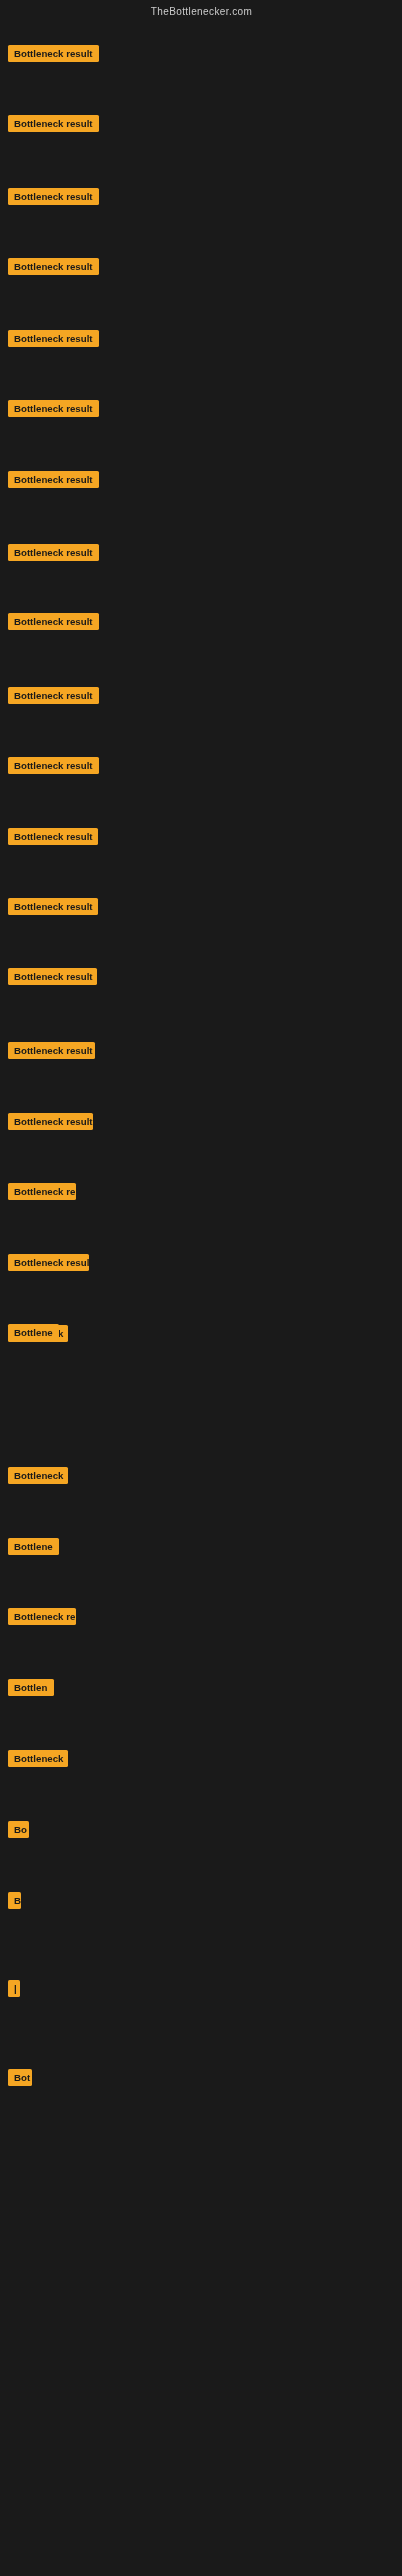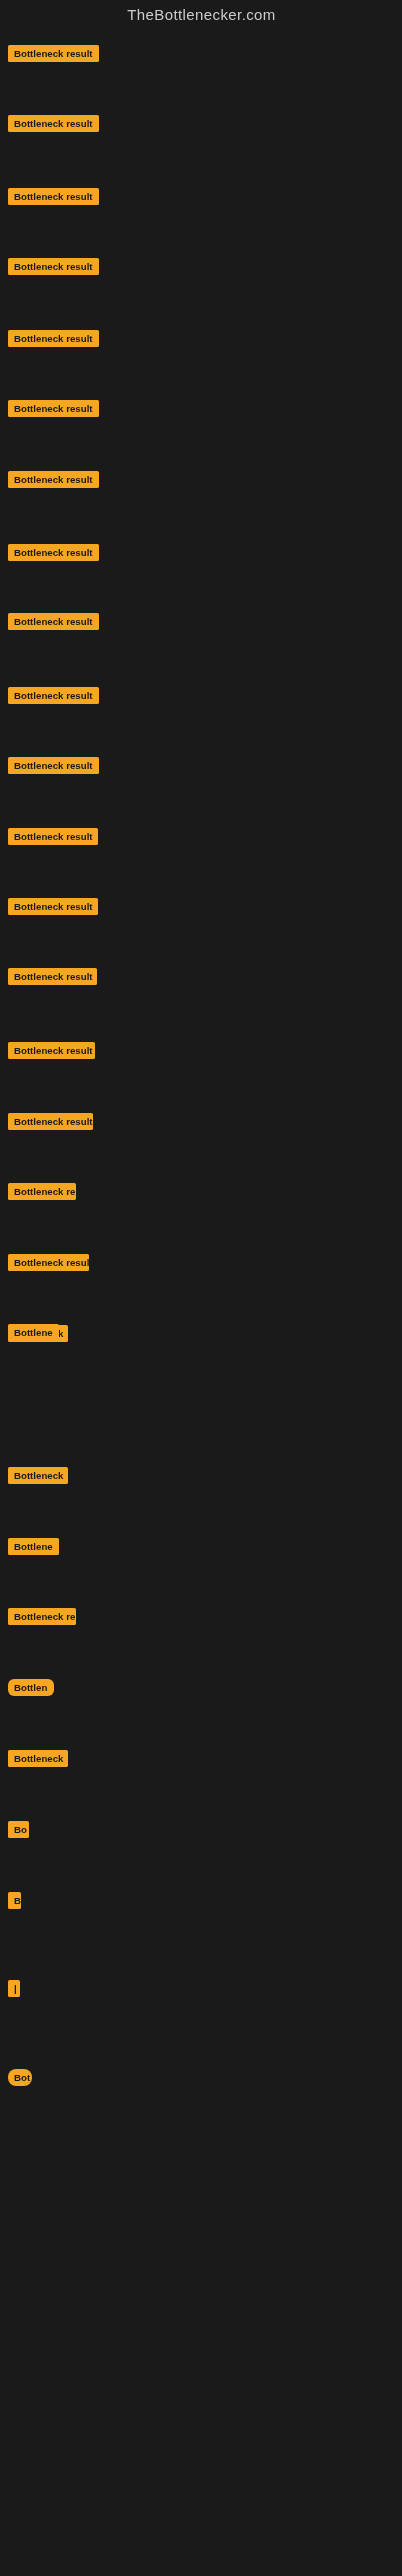--- a/index.html
+++ b/index.html
@@ -12,21 +12,21 @@
       width: 403px;
       min-height: 2576px;
       background-color: #1a1a1a;
       font-family: Arial, sans-serif;
       position: relative;
     }
 
     .site-title {
       text-align: center;
       color: #cccccc;
-      font-size: 15px;
+      font-size: 10px;
       padding: 6.4px 0;
       letter-spacing: 0.4px;
     }
 
     .bottleneck-item {
       position: absolute;
       left: 1.6px;
       padding-left: 6px;
     }
 
@@ -63,20 +63,20 @@
     <div class="bottleneck-item" style="top: 968px;"><span class="bottleneck-badge" style="max-width: 89px; overflow: hidden;">Bottleneck result</span></div>
     <div class="bottleneck-item" style="top: 1042px;"><span class="bottleneck-badge" style="max-width: 87px; overflow: hidden;">Bottleneck result</span></div>
     <div class="bottleneck-item" style="top: 1113px;"><span class="bottleneck-badge" style="max-width: 85px; overflow: hidden;">Bottleneck result</span></div>
     <div class="bottleneck-item" style="top: 1183px;"><span class="bottleneck-badge" style="max-width: 68px; overflow: hidden;">Bottleneck re</span></div>
     <div class="bottleneck-item" style="top: 1254px;"><span class="bottleneck-badge" style="max-width: 81px; overflow: hidden; text-align: right;">Bottleneck resul</span></div>
     <div class="bottleneck-item" style="top: 1325px;"><span class="bottleneck-badge" style="max-width: 60px; overflow: hidden;">Bottleneck</span></div>
     <div class="bottleneck-item" style="top: 1324px;"><span class="bottleneck-badge" style="max-width: 52px; overflow: hidden;">Bottlene</span></div>
     <div class="bottleneck-item" style="top: 1467px;"><span class="bottleneck-badge" style="max-width: 60px; overflow: hidden;">Bottleneck</span></div>
     <div class="bottleneck-item" style="top: 1538px;"><span class="bottleneck-badge" style="max-width: 55px; overflow: hidden;">Bottlene</span></div>
     <div class="bottleneck-item" style="top: 1608px;"><span class="bottleneck-badge" style="max-width: 68px; overflow: hidden;">Bottleneck re</span></div>
-    <div class="bottleneck-item" style="top: 1679px;"><span class="bottleneck-badge" style="max-width: 47px; overflow: hidden; border-radius: 6px;">Bottlen</span></div>
+    <div class="bottleneck-item" style="top: 1679px;"><span class="bottleneck-badge" style="max-width: 47px; overflow: hidden;">Bottlen</span></div>
     <div class="bottleneck-item" style="top: 1750px;"><span class="bottleneck-badge" style="max-width: 60px; overflow: hidden;">Bottleneck</span></div>
     <div class="bottleneck-item" style="top: 1821px;"><span class="bottleneck-badge" style="max-width: 21px; overflow: hidden;">Bo</span></div>
     <div class="bottleneck-item" style="top: 1892px;"><span class="bottleneck-badge" style="max-width: 13px; overflow: hidden;">B</span></div>
     <div class="bottleneck-item" style="top: 1980px;"><span class="bottleneck-badge" style="max-width: 8px; overflow: hidden;">|</span></div>
-    <div class="bottleneck-item" style="top: 2069px;"><span class="bottleneck-badge" style="max-width: 24px; overflow: hidden; border-radius: 8px;">Bot</span></div>
+    <div class="bottleneck-item" style="top: 2069px;"><span class="bottleneck-badge" style="max-width: 24px; overflow: hidden;">Bot</span></div>
   </div>
 
 
 </body></html>

